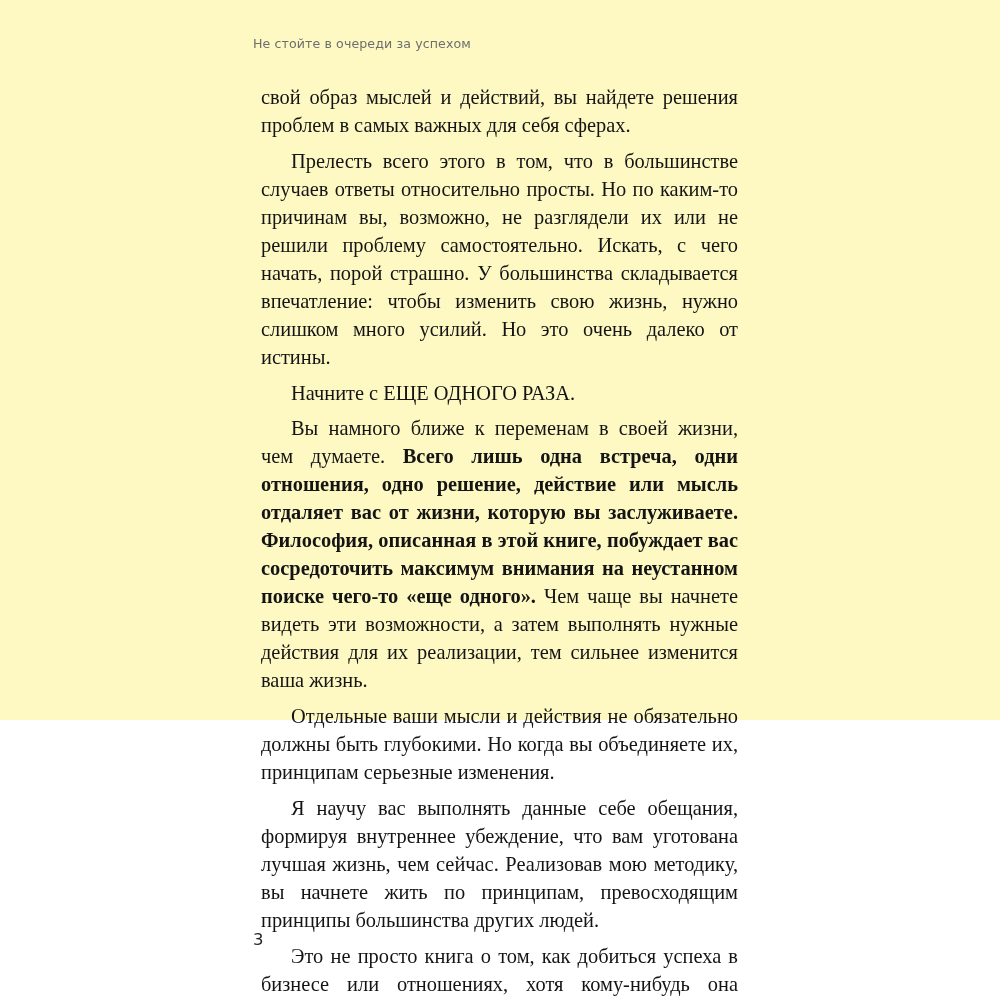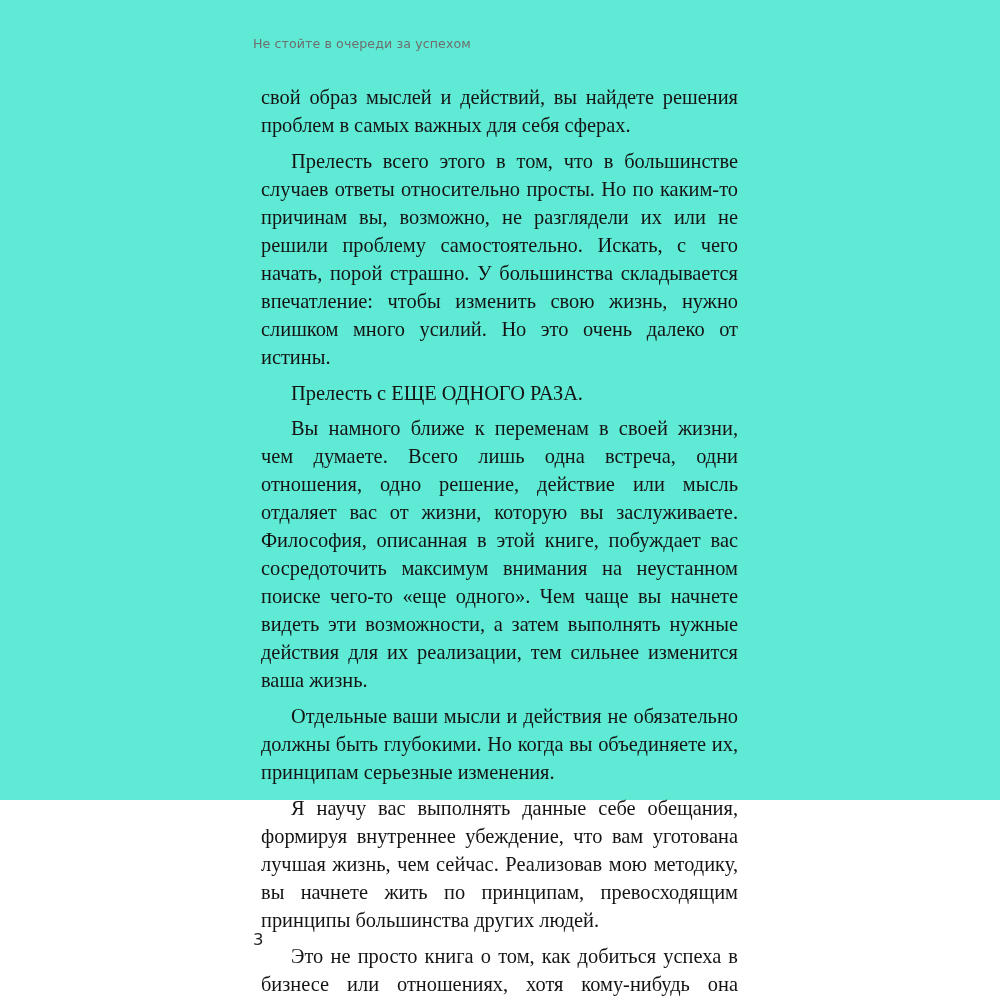--- a/index.html
+++ b/index.html
@@ -11,22 +11,22 @@
     width: 1000px;
     height: 1000px;
     background: #ffffff;
     font-family: "Liberation Serif", "DejaVu Serif", serif;
     overflow: hidden;
   }
 
   .page {
     position: relative;
     width: 1000px;
-    height: 800px;
-    background: #5eead4;
+    height: 720px;
+    background: #fef9c3;
     box-sizing: border-box;
   }
 
   .running-head {
     position: absolute;
     left: 253px;
     top: 36px;
     width: 492px;
     font-family: "DejaVu Sans", "Liberation Sans", sans-serif;
     font-size: 12.6px;
@@ -54,21 +54,21 @@
     hyphens: manual;
     -webkit-hyphens: manual;
   }
 
   .para.no-indent {
     text-indent: 0;
   }
 
   .para b,
   .para .bold {
-    font-weight: 400;
+    font-weight: 700;
   }
 
   .folio {
     position: absolute;
     left: 253px;
     top: 930px;
     font-family: "DejaVu Sans", "Liberation Sans", sans-serif;
     font-size: 16.5px;
     line-height: 20px;
     color: #232323;
@@ -81,21 +81,21 @@
 
   <div class="running-head">Не стойте в очереди за успехом</div>
 
   <div class="text-block">
 
     <p class="para no-indent">свой образ мыслей и действий, вы найдете решения проблем в самых важных для себя сферах.</p>
 
     <p class="para">Прелесть всего этого в том, что в большинстве случаев ответы относительно просты. Но по каким-то причинам вы, возможно, не разглядели их или не решили проблему самостоятельно. Искать, с чего начать, порой страшно. У большинства складывается впечатление: чтобы изменить свою жизнь, нужно слишком много усилий. Но это очень далеко от истины.</p>
 
 
-    <p class="para">Прелесть с ЕЩЕ ОДНОГО РАЗА.</p>
+    <p class="para">Начните с ЕЩЕ ОДНОГО РАЗА.</p>
 
     <p class="para"><span>Вы намного ближе к переменам в своей жизни, чем думаете. </span><b class="bold">Всего лишь одна встреча, одни отношения, одно решение, действие или мысль отдаляет вас от жизни, которую вы заслуживаете. Философия, описанная в этой книге, побуждает вас сосредоточить максимум внимания на неустанном поиске чего-то «еще одного».</b><span> Чем чаще вы начнете видеть эти возможности, а затем выполнять нужные действия для их реализации, тем сильнее изменится ваша жизнь.</span></p>
 
     <p class="para">Отдельные ваши мысли и действия не обязательно должны быть глубокими. Но когда вы объединяете их, принципам серьезные изменения.</p>
 
     <p class="para">Я научу вас выполнять данные себе обещания, формируя внутреннее убеждение, что вам уготована лучшая жизнь, чем сейчас. Реализовав мою методику, вы начнете жить по принципам, превосходящим принципы большинства других людей.</p>
 
     <p class="para">Это не просто книга о том, как добиться успеха в бизнесе или отношениях, хотя кому-нибудь она поможет и в этом. Большинству из вас она будет полезна в нескольких аспектах.</p>
 
   </div>

